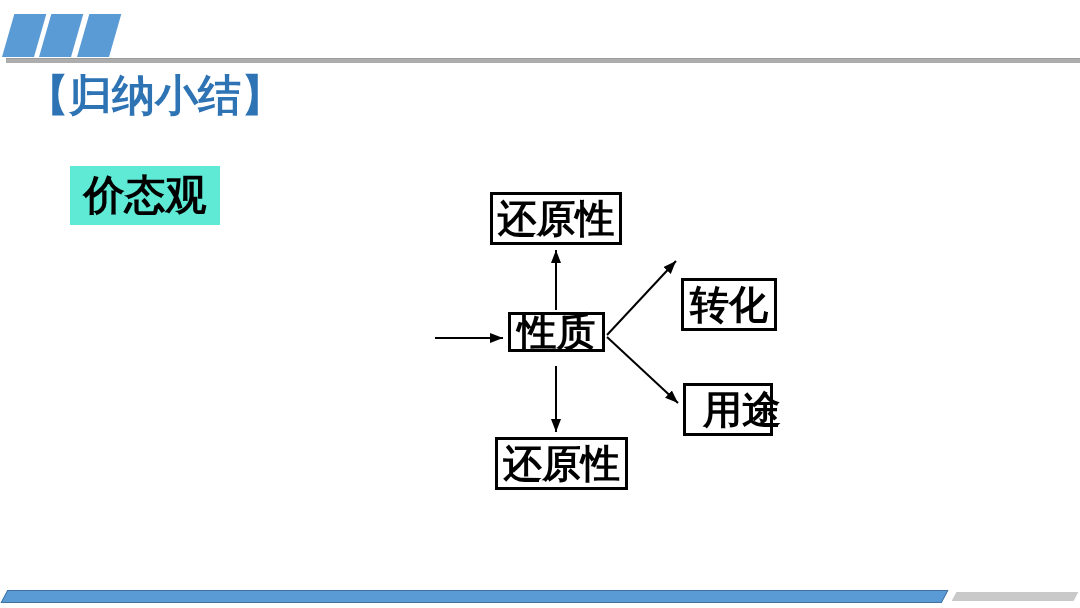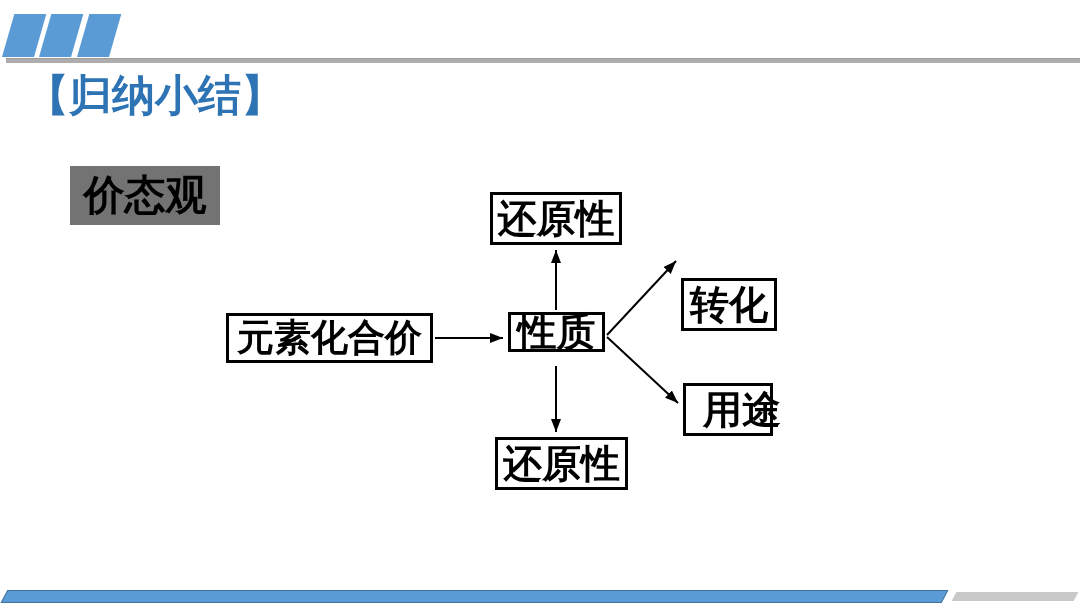--- a/index.html
+++ b/index.html
@@ -29,21 +29,21 @@
     background:#ADADAD;
     border-top:1px solid #9c9c9c;
   }
   .slide-title{
     position:absolute;left:26px;top:70px;
     font-size:43px;font-weight:bold;color:#2E74B5;
     letter-spacing:0px;white-space:nowrap;line-height:1.2;
   }
   .yellow-label{
     position:absolute;left:70px;top:166px;width:150px;height:59px;
-    background:#737373;
+    background:#5eead4;
     display:flex;align-items:center;justify-content:center;
     font-size:41px;font-weight:bold;color:#000000;white-space:nowrap;
   }
   
   .node{
     position:absolute;
     border:3px solid #000000;background:#ffffff;
     display:flex;align-items:center;justify-content:center;
     font-weight:bold;color:#000000;white-space:nowrap;
   }
@@ -86,21 +86,20 @@
         <path d="M0,0 L13,5 L0,10 Z" fill="#000000"></path>
       </marker>
     </defs>
     <line x1="435" y1="338" x2="503" y2="338" stroke="#000000" stroke-width="2" marker-end="url(#arrowhead)"></line>
     <line x1="556" y1="310" x2="556" y2="250" stroke="#000000" stroke-width="2" marker-end="url(#arrowhead)"></line>
     <line x1="556" y1="366" x2="556" y2="432" stroke="#000000" stroke-width="2" marker-end="url(#arrowhead)"></line>
     <line x1="607" y1="335" x2="676" y2="261" stroke="#000000" stroke-width="2" marker-end="url(#arrowhead)"></line>
     <line x1="607" y1="337" x2="678" y2="403" stroke="#000000" stroke-width="2" marker-end="url(#arrowhead)"></line>
   </svg>
 
-  <div class="node node-valence">元素化合价</div>
   <div class="node node-property">性质</div>
   <div class="node node-reducing-top">还原性</div>
   <div class="node node-reducing-bottom">还原性</div>
   <div class="node node-transform">转化</div>
   <div class="node node-usage">用途</div>
 
   <div class="bar-blue"></div>
   <div class="bar-gray"></div>
 
 </div>

